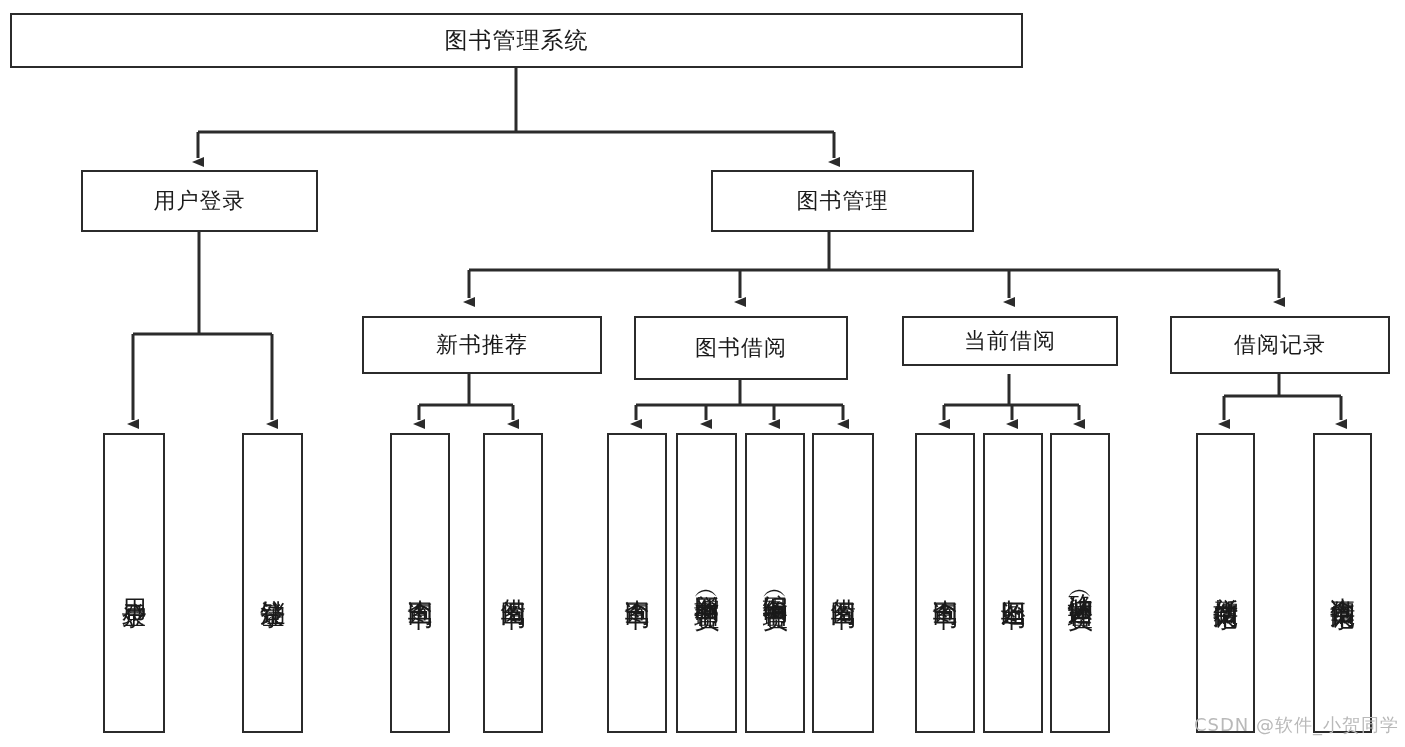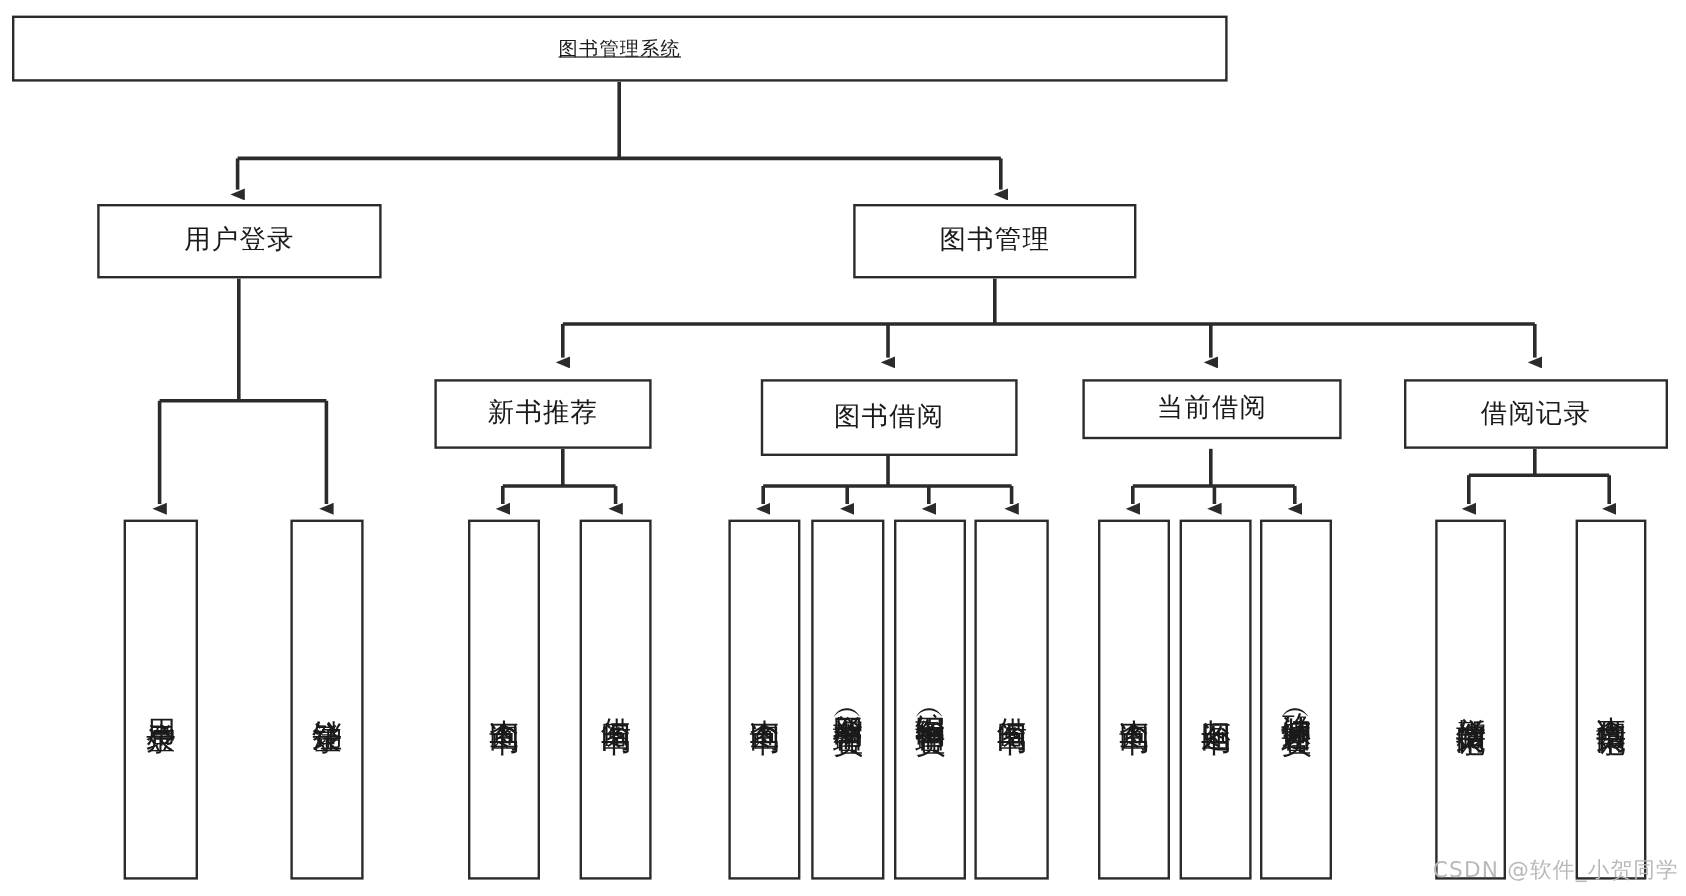--- a/index.html
+++ b/index.html
@@ -23,21 +23,21 @@
     justify-content:center;
     color:#1a1a1a;
     z-index:3;
   }
   .node-h{
     font-size:22px;
     line-height:1.1;
     letter-spacing:1px;
     white-space:nowrap;
   }
-  .node-title .label{font-size:16px;text-decoration:underline;}
+  .node-title .label{font-size:23px;}
   .node-v{
     writing-mode:vertical-rl;
     text-orientation:upright;
     font-size:25px;
     line-height:1.18;
     letter-spacing:2px;
     align-items:center;
     justify-content:center;
     text-align:center;
   }
@@ -109,34 +109,34 @@
   </g>
 </svg>
 
 <div class="node node-h node-title" style="left:10px;top:13px;width:1013px;height:55px;">
   <span class="label">图书管理系统</span>
 </div>
 
 <div class="node node-h" style="left:81px;top:170px;width:237px;height:62px;">
   <span class="label">用户登录</span>
 </div>
-<div class="node node-h" style="left:711px;top:170px;width:236px;height:62px;">
+<div class="node node-h" style="left:711px;top:170px;width:263px;height:62px;">
   <span class="label">图书管理</span>
 </div>
 
-<div class="node node-h" style="left:362px;top:316px;width:181px;height:58px;">
+<div class="node node-h" style="left:362px;top:316px;width:240px;height:58px;">
   <span class="label">新书推荐</span>
 </div>
 <div class="node node-h" style="left:634px;top:316px;width:214px;height:64px;">
   <span class="label">图书借阅</span>
 </div>
 <div class="node node-h" style="left:902px;top:316px;width:216px;height:50px;">
   <span class="label">当前借阅</span>
 </div>
-<div class="node node-h" style="left:1170px;top:316px;width:220px;height:58px;font-family:Liberation Serif, serif;">
+<div class="node node-h" style="left:1170px;top:316px;width:220px;height:58px;">
   <span class="label">借阅记录</span>
 </div>
 
 <div class="node node-v" style="left:103px;top:433px;width:62px;height:300px;">
   <span class="label">用户登录</span>
 </div>
 <div class="node node-v" style="left:242px;top:433px;width:61px;height:300px;">
   <span class="label">注销登录</span>
 </div>
 

